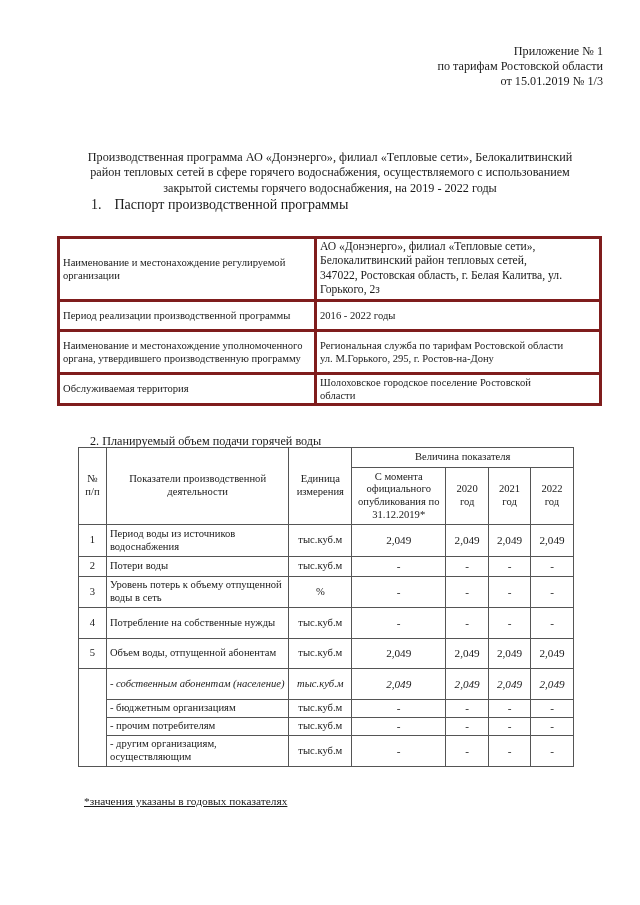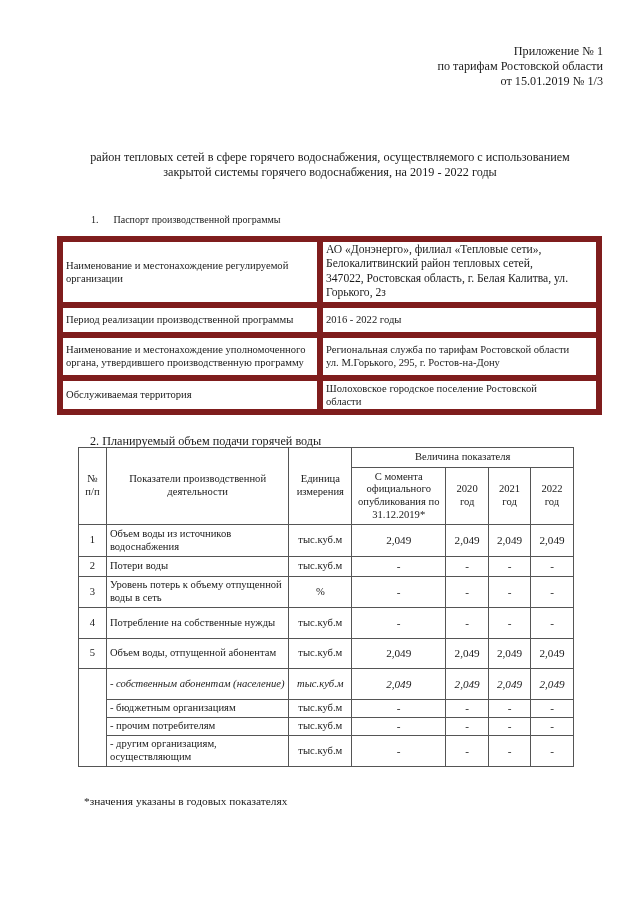--- a/index.html
+++ b/index.html
@@ -10,62 +10,63 @@
   }
   .appendix {
     position: absolute; top: 44px; right: 37px;
     text-align: right; font-size: 12.2px; line-height: 15.2px;
   }
   .title {
     position: absolute; top: 150px; left: 50px; width: 560px;
     text-align: center; font-size: 12.2px; line-height: 15.4px;
   }
   .sec1 {
-    position: absolute; top: 214px; left: 91px; font-size: 10px;
+    position: absolute; top: 197px; left: 91px; font-size: 14px;
   }
   .sec1 .num { display: inline-block; width: 20px; }
   table { border-collapse: collapse; }
   .passport {
     position: absolute; top: 236px; left: 57px; width: 545px;
     font-size: 10.6px; line-height: 13px;
   }
   .passport td {
-    border: 6px solid #7f1d1d; padding: 1px 3px; vertical-align: middle;
+    border: 3px solid #7f1d1d; padding: 1px 3px; vertical-align: middle;
   }
   .passport td.l { width: 248px; }
   .passport td.r { font-size: 11.6px; line-height: 14.4px; }
   .passport td.r.small { font-size: 10.6px; line-height: 13px; }
   .sec2 {
     position: absolute; top: 434px; left: 90px; font-size: 12.2px;
   }
   .plan {
     position: absolute; top: 447px; left: 78px; width: 496px;
     font-size: 10.6px; line-height: 12.6px;
   }
   .plan th, .plan td {
     border: 1px solid #555; padding: 1px 3px; font-weight: normal;
   }
   .plan th { text-align: center; vertical-align: middle; }
   .plan td.c { text-align: center; vertical-align: middle; }
   .plan td.ind { text-align: left; vertical-align: middle; }
   .plan td.val { font-size: 11.2px; }
   .foot {
-    position: absolute; top: 795px; left: 84px; font-size: 11.4px;
+    position: absolute; top: 795px; left: 84px; font-size: 11.4px; text-decoration: underline;
   }
 </style>
 </head>
 <body>
 
 <div class="appendix">
   <div>Приложение № 1</div>
   <div>по тарифам Ростовской области</div>
   <div>от 15.01.2019  № 1/3</div>
 </div>
 
 <div class="title">
+  <div>Производственная программа АО «Донэнерго», филиал «Тепловые сети», Белокалитвинский</div>
   <div>район тепловых сетей в сфере горячего водоснабжения, осуществляемого с использованием</div>
   <div>закрытой системы горячего водоснабжения, на 2019 - 2022 годы</div>
 </div>
 
 <div class="sec1">
   <span class="num">1.</span>
   <span>Паспорт производственной программы</span>
 </div>
 
 <table class="passport">
@@ -123,21 +124,21 @@
   </tr>
   <tr style="height:57px;">
     <th>С момента официального опубликования по 31.12.2019*</th>
     <th>2020 год</th>
     <th>2021 год</th>
     <th>2022 год</th>
   </tr>
 
   <tr style="height:32px;">
     <td class="c">1</td>
-    <td class="ind">Объем воды из источников водоснабжения</td>
+    <td class="ind">Период воды из источников водоснабжения</td>
     <td class="c">тыс.куб.м</td>
     <td class="c val">2,049</td>
     <td class="c val">2,049</td>
     <td class="c val">2,049</td>
     <td class="c val">2,049</td>
   </tr>
   <tr style="height:20px;">
     <td class="c">2</td>
     <td class="ind">Потери воды</td>
     <td class="c">тыс.куб.м</td>

